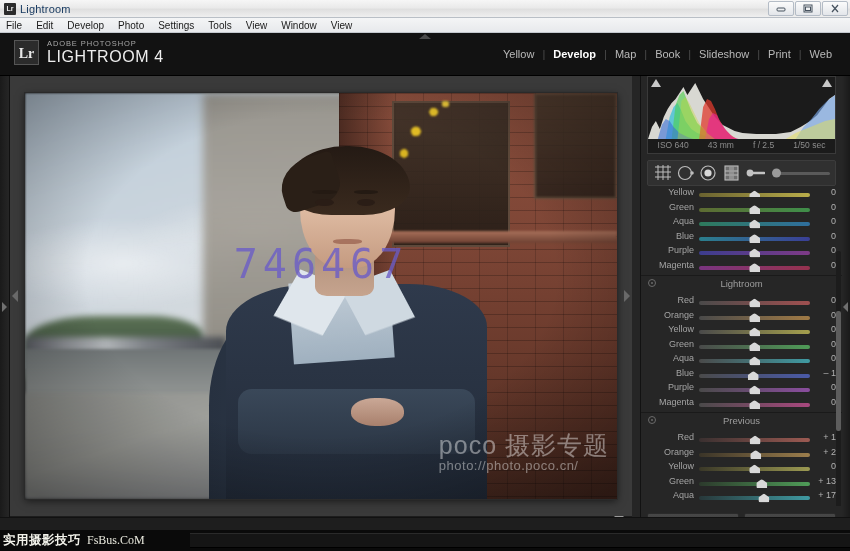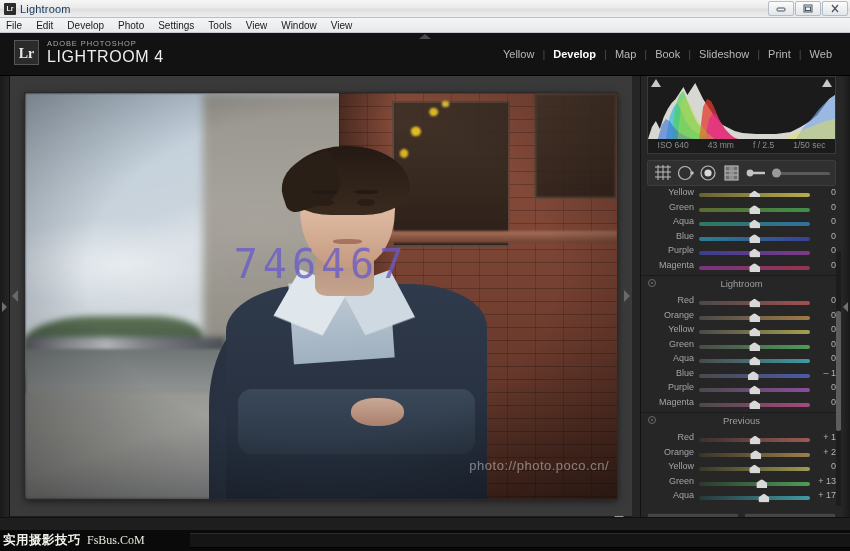--- a/index.html
+++ b/index.html
@@ -545,20 +545,21 @@
           <div class="ph hair"></div>
           <div class="ph hair-sweep"></div>
           <div class="ph brow-l"></div>
           <div class="ph brow-r"></div>
           <div class="ph eye-l"></div>
           <div class="ph eye-r"></div>
           <div class="ph mouth"></div>
           <div class="ph vignette"></div>
           <div class="wm-number">746467</div>
           <div class="wm-poco">
+            <div class="wm-poco-main">poco 摄影专题</div>
             <div class="wm-poco-url">photo://photo.poco.cn/</div>
           </div>
         </div>
       </div>
 
       <div class="toolbar">
         <div class="tool-btn loupe">
           <div class="inner"></div>
         </div>
         <div class="tool-btn">Y|Y</div>

